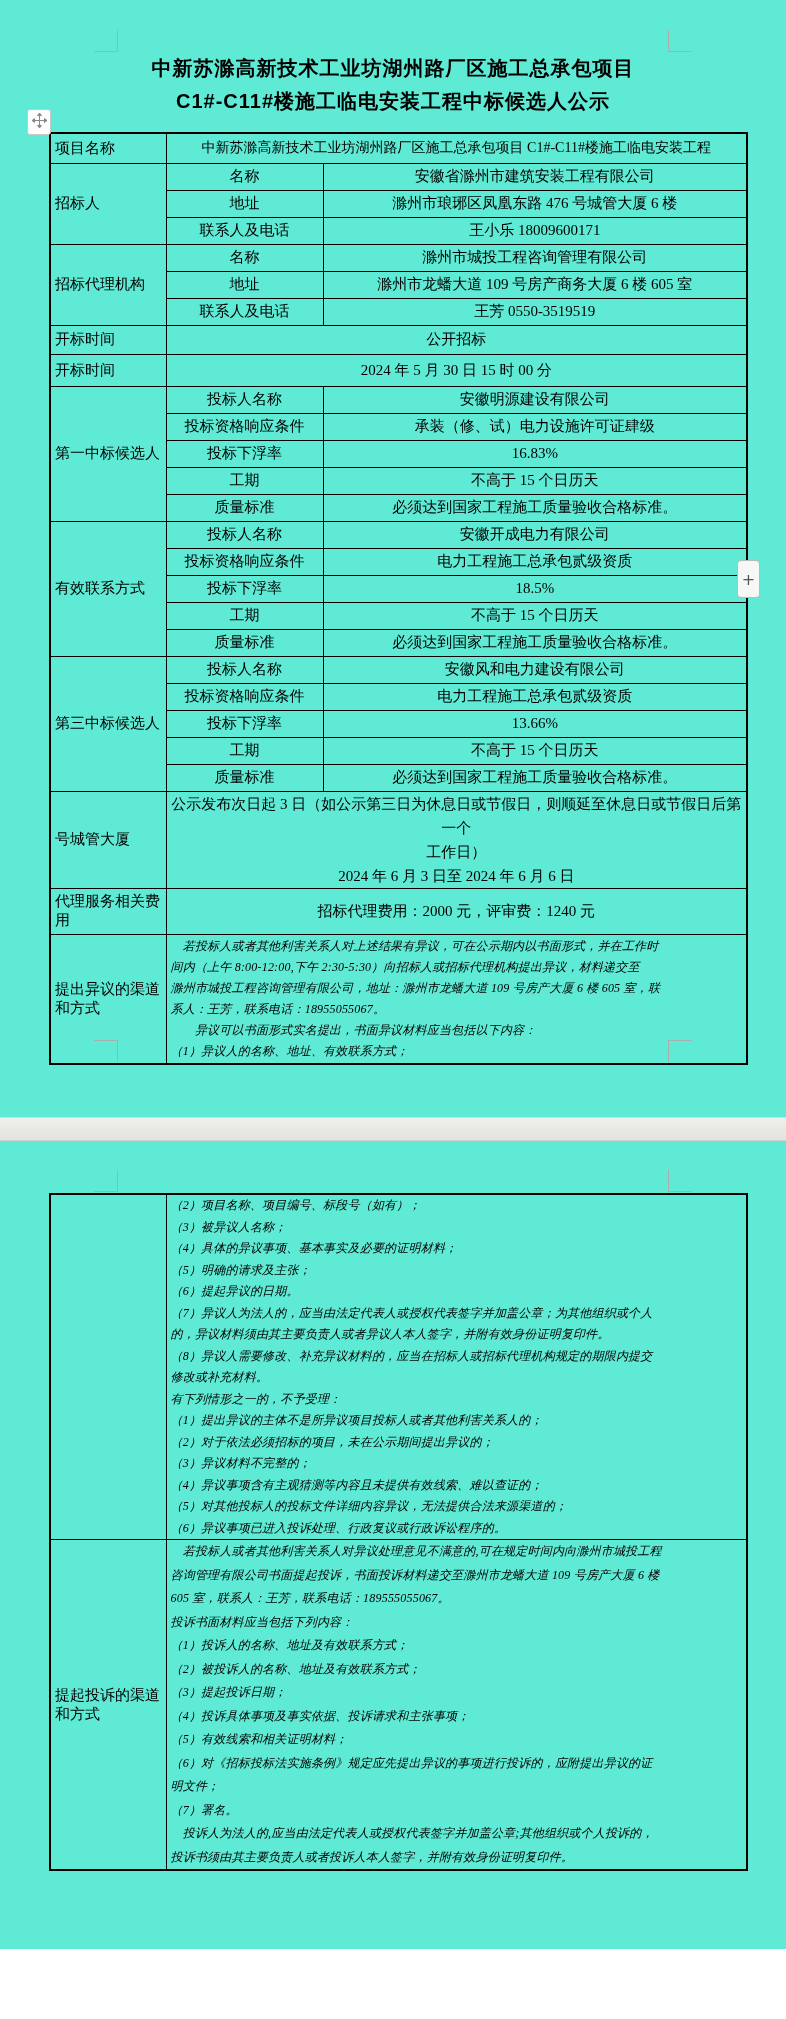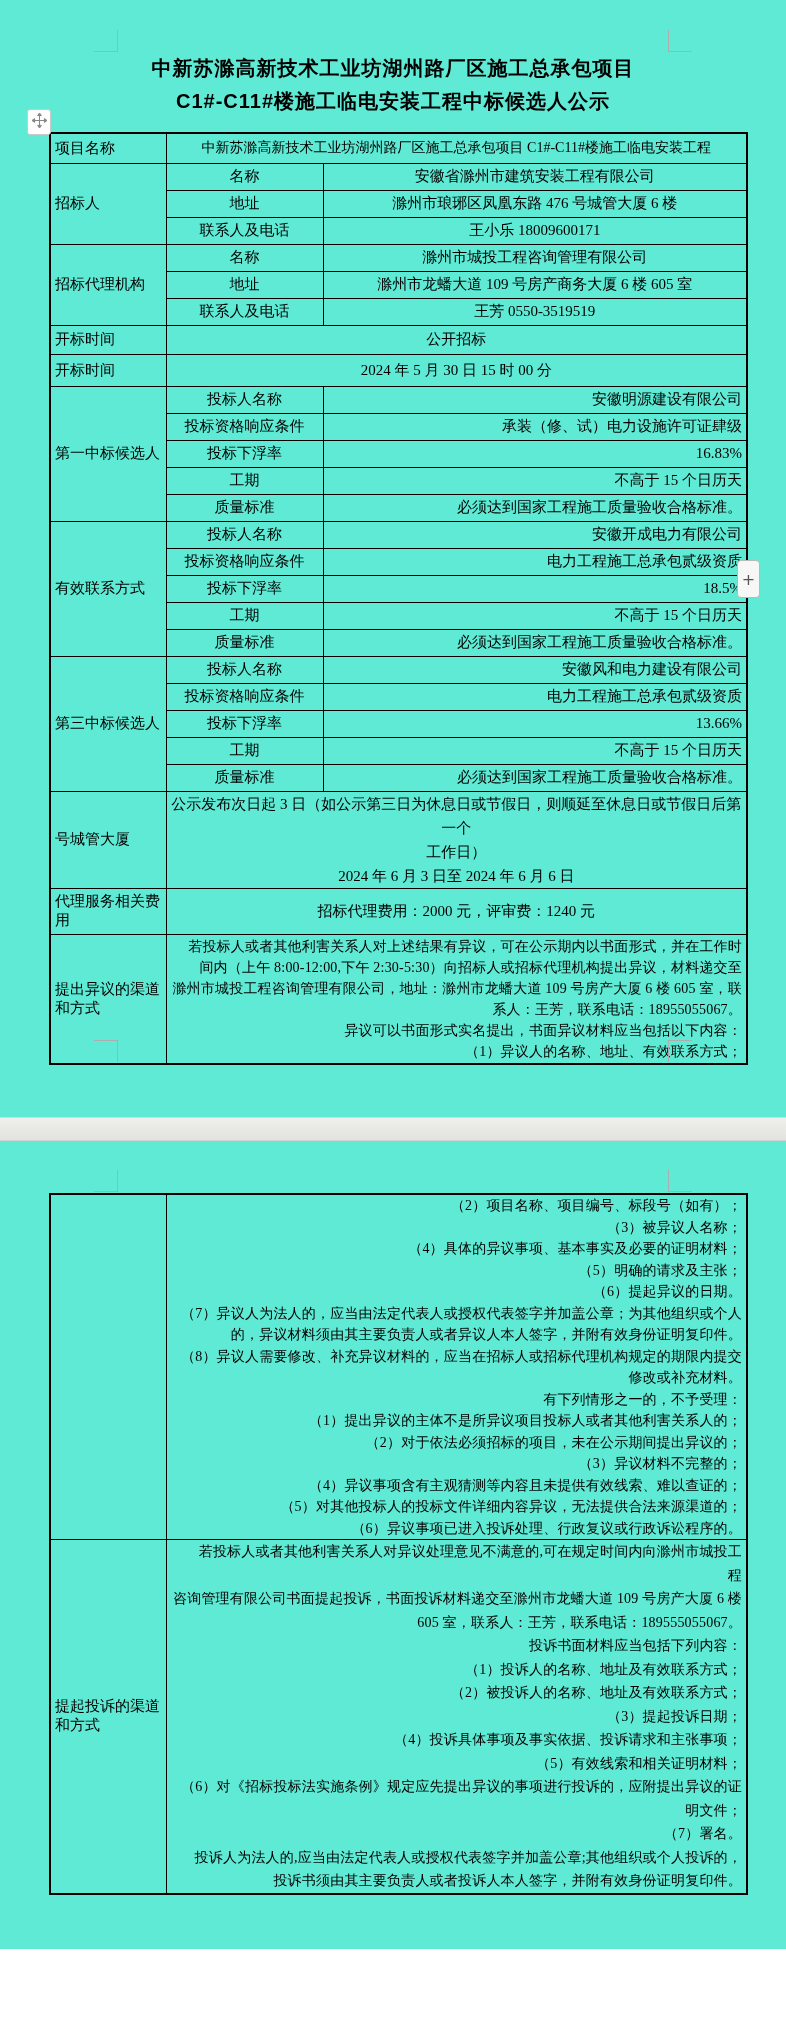--- a/index.html
+++ b/index.html
@@ -36,24 +36,24 @@
     border:2px solid #000;
     font-size:15px;
   }
   table.doc td{
     border:1px solid #000;padding:0 4px;vertical-align:middle;
     overflow:hidden;box-sizing:border-box;
   }
   td.hdr{line-height:19px;}
   td.lbl{text-align:center;margin-left:17px;}
   td.valc{text-align:center;}
-  td.vall{text-align:right;padding-left:8px;}
+  td.vall{text-align:center;padding-left:8px;}
   td.longtext{
-    vertical-align:top;text-align:right;white-space:pre-wrap;
-    font-size:14px;letter-spacing:.2px;padding:3px 6px 0 6px;
+    vertical-align:top;text-align:left;white-space:pre-wrap;
+    font-size:12px;letter-spacing:.2px;padding:3px 6px 0 6px;font-style:italic;
   }
   #objection1-cell{line-height:21px;}
   #objection2-cell{line-height:21.5px;}
   #complaint-cell{line-height:23.5px;}
   td.projcell{font-size:14px;}
   td.pubcell{white-space:pre-wrap;text-align:center;line-height:24px;}
 
   
   .move-handle{
     position:absolute;left:27px;top:109px;width:22px;height:24px;

